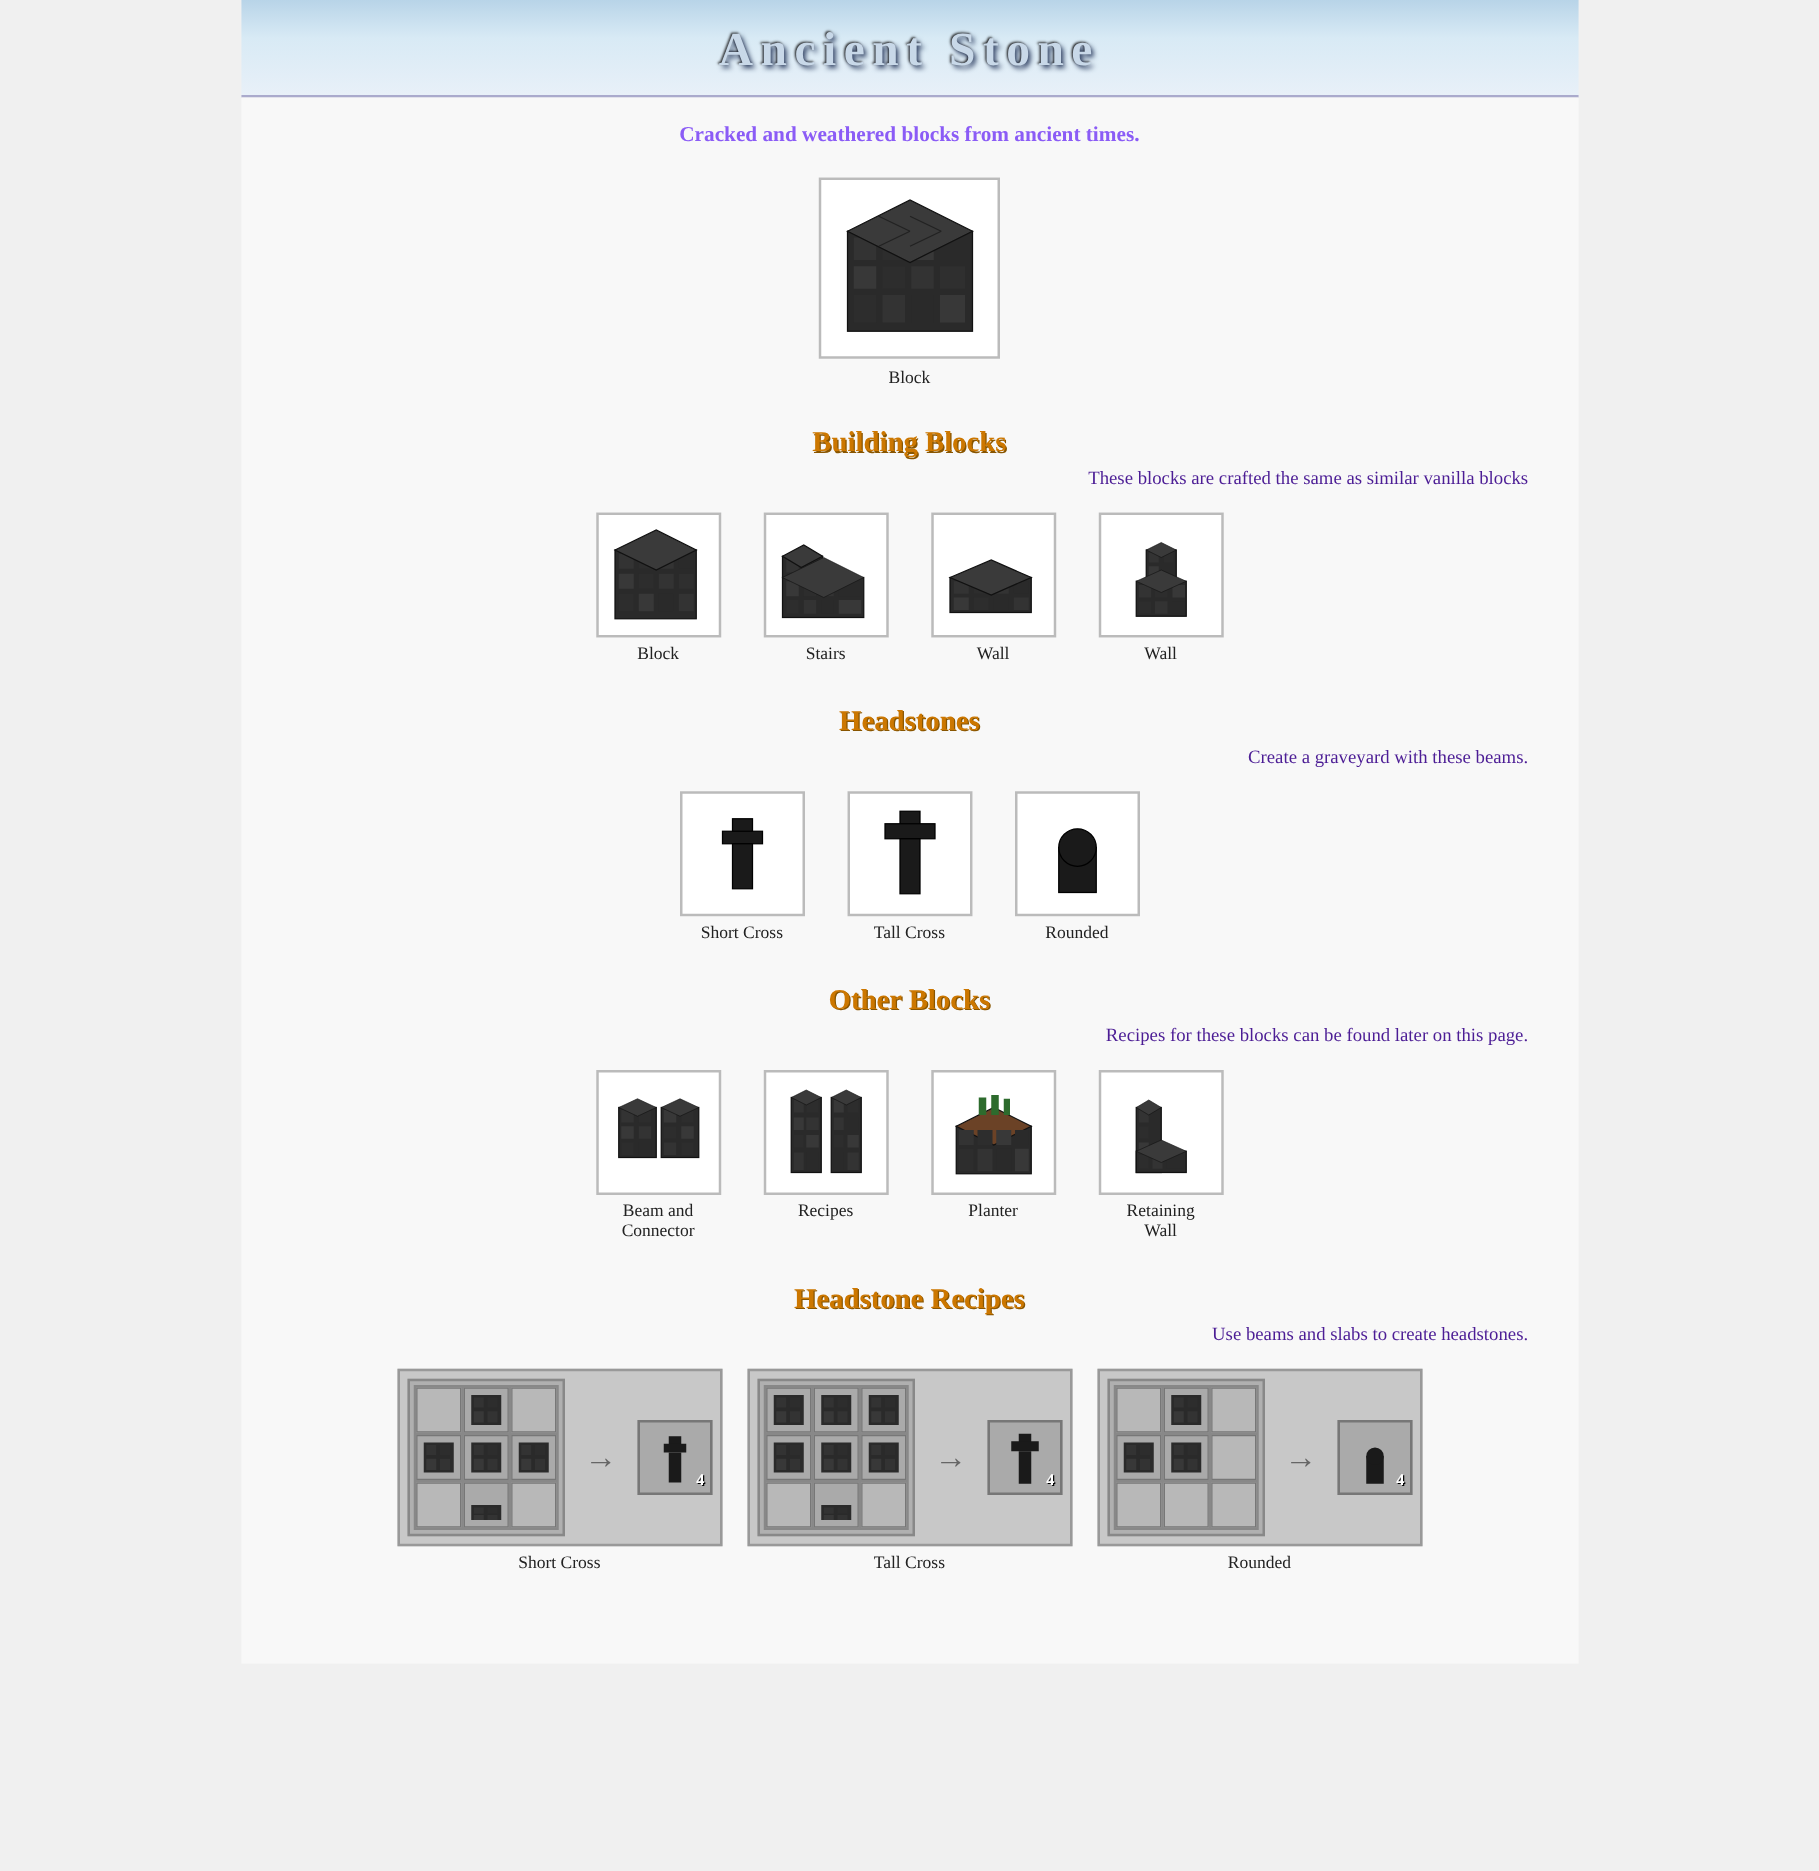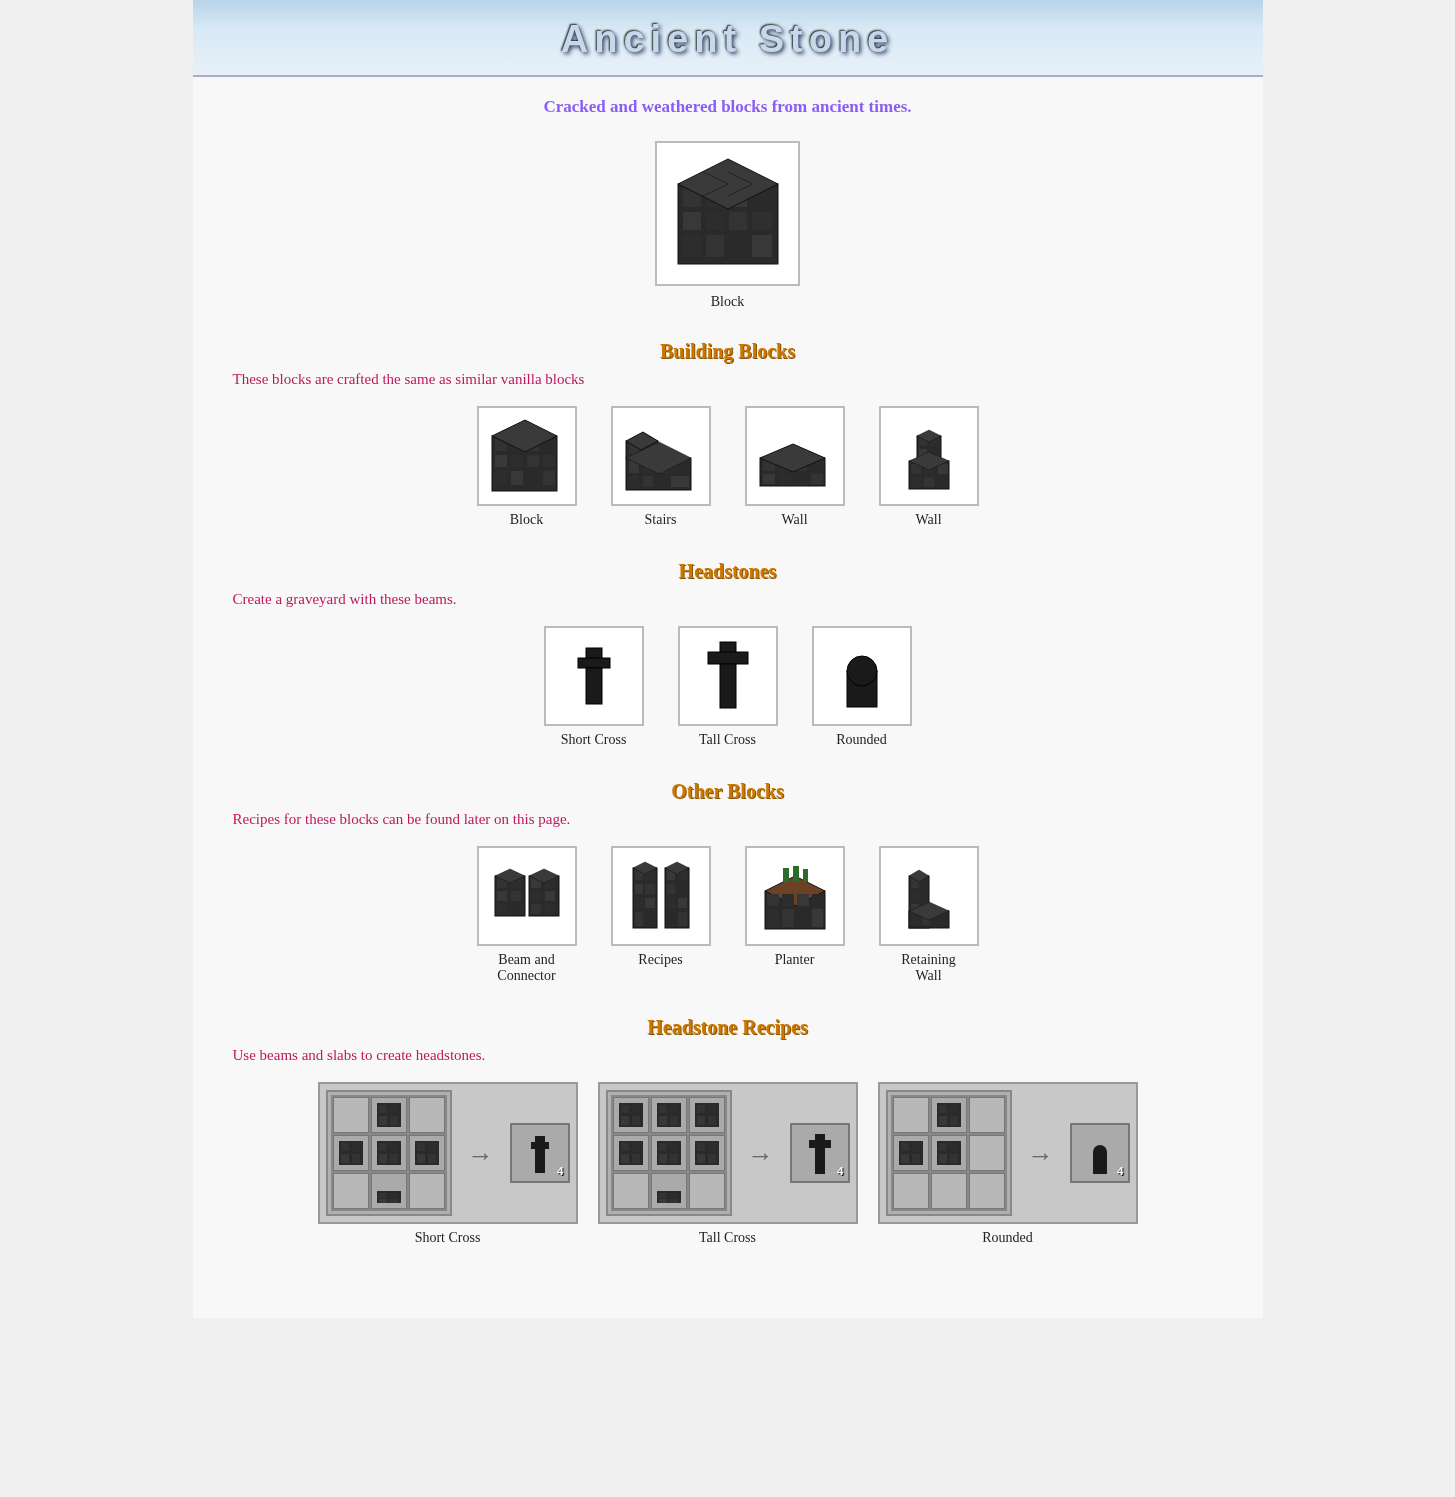--- a/index.html
+++ b/index.html
@@ -18,21 +18,21 @@
       padding: 18px 0 14px 0;
       border-bottom: 2px solid #aac;
     }
 
     .page-title {
       font-size: 38px;
       font-weight: bold;
       color: #c8d8e8;
       text-shadow: 2px 2px 4px #334466, -1px -1px 2px #222;
       letter-spacing: 6px;
-      font-family: Liberation Sans, sans-serif;
+      font-family: Liberation Serif, serif;
     }
 
     .main-content {
       background: #f8f8f8;
       padding: 20px 40px 40px 40px;
     }
 
     .subtitle {
       text-align: center;
       font-size: 17px;
@@ -54,33 +54,33 @@
       border: 2px solid #bbb;
       background: white;
       display: flex;
       align-items: center;
       justify-content: center;
       margin-bottom: 8px;
     }
 
     .section-title {
       text-align: center;
-      font-size: 20px;
+      font-size: 23px;
       font-weight: bold;
       color: #cc7700;
       text-shadow: 1px 1px 0 #885500;
       margin-bottom: 8px;
       font-family: 'Georgia', serif;
     }
 
     .section-desc {
-      text-align: left;
+      text-align: right;
       font-size: 15px;
       margin-bottom: 18px;
-      color: #be185d;
+      color: #4c1d95;
     }
 
     .section {
       margin-bottom: 32px;
     }
 
     .items-row {
       display: flex;
       justify-content: center;
       gap: 24px;

